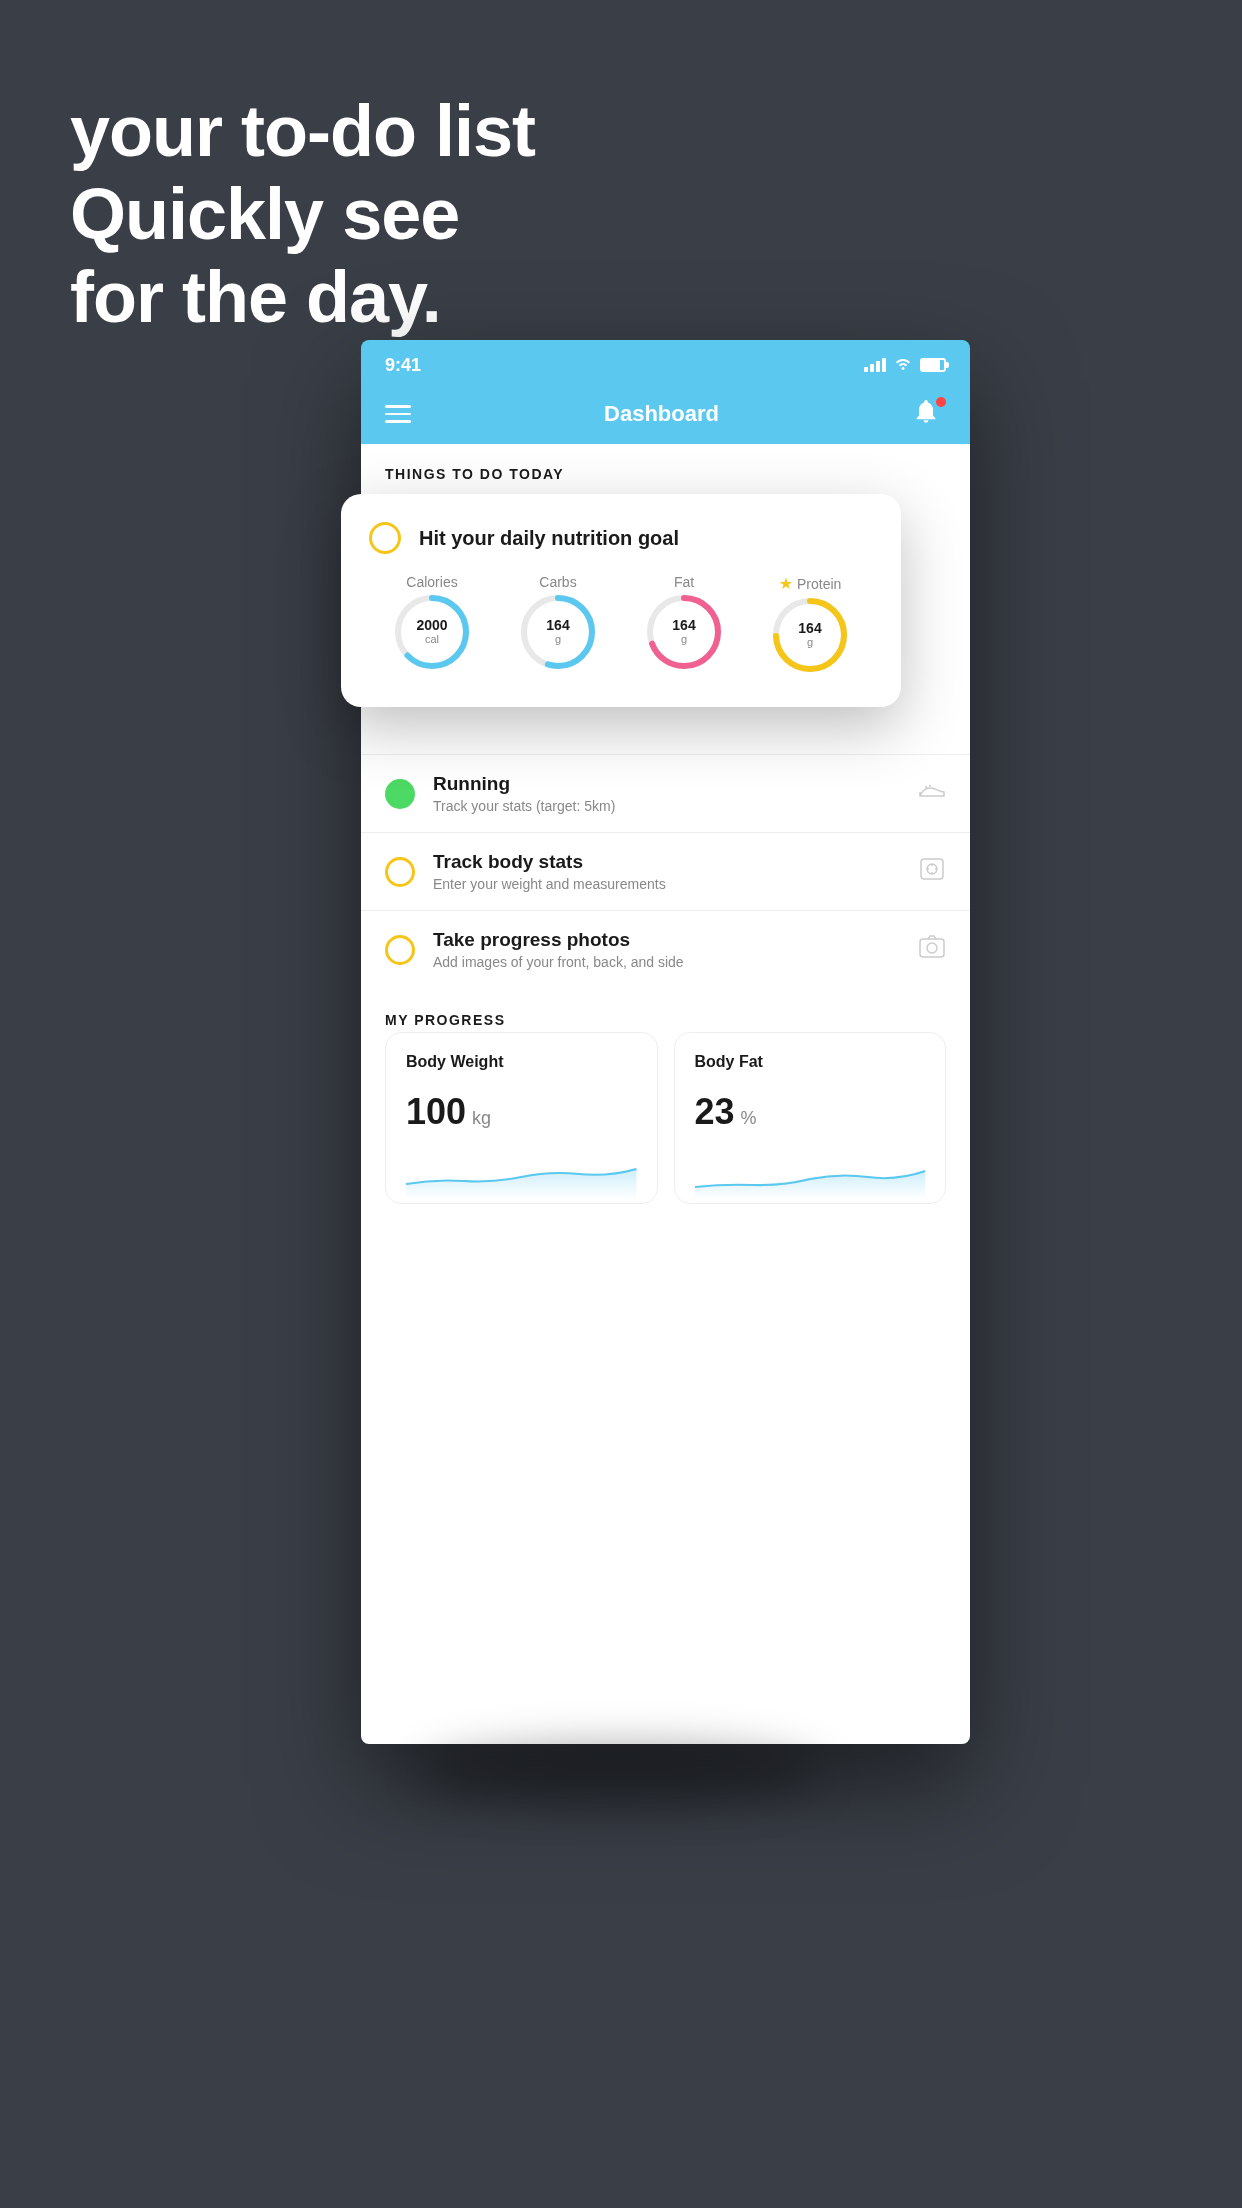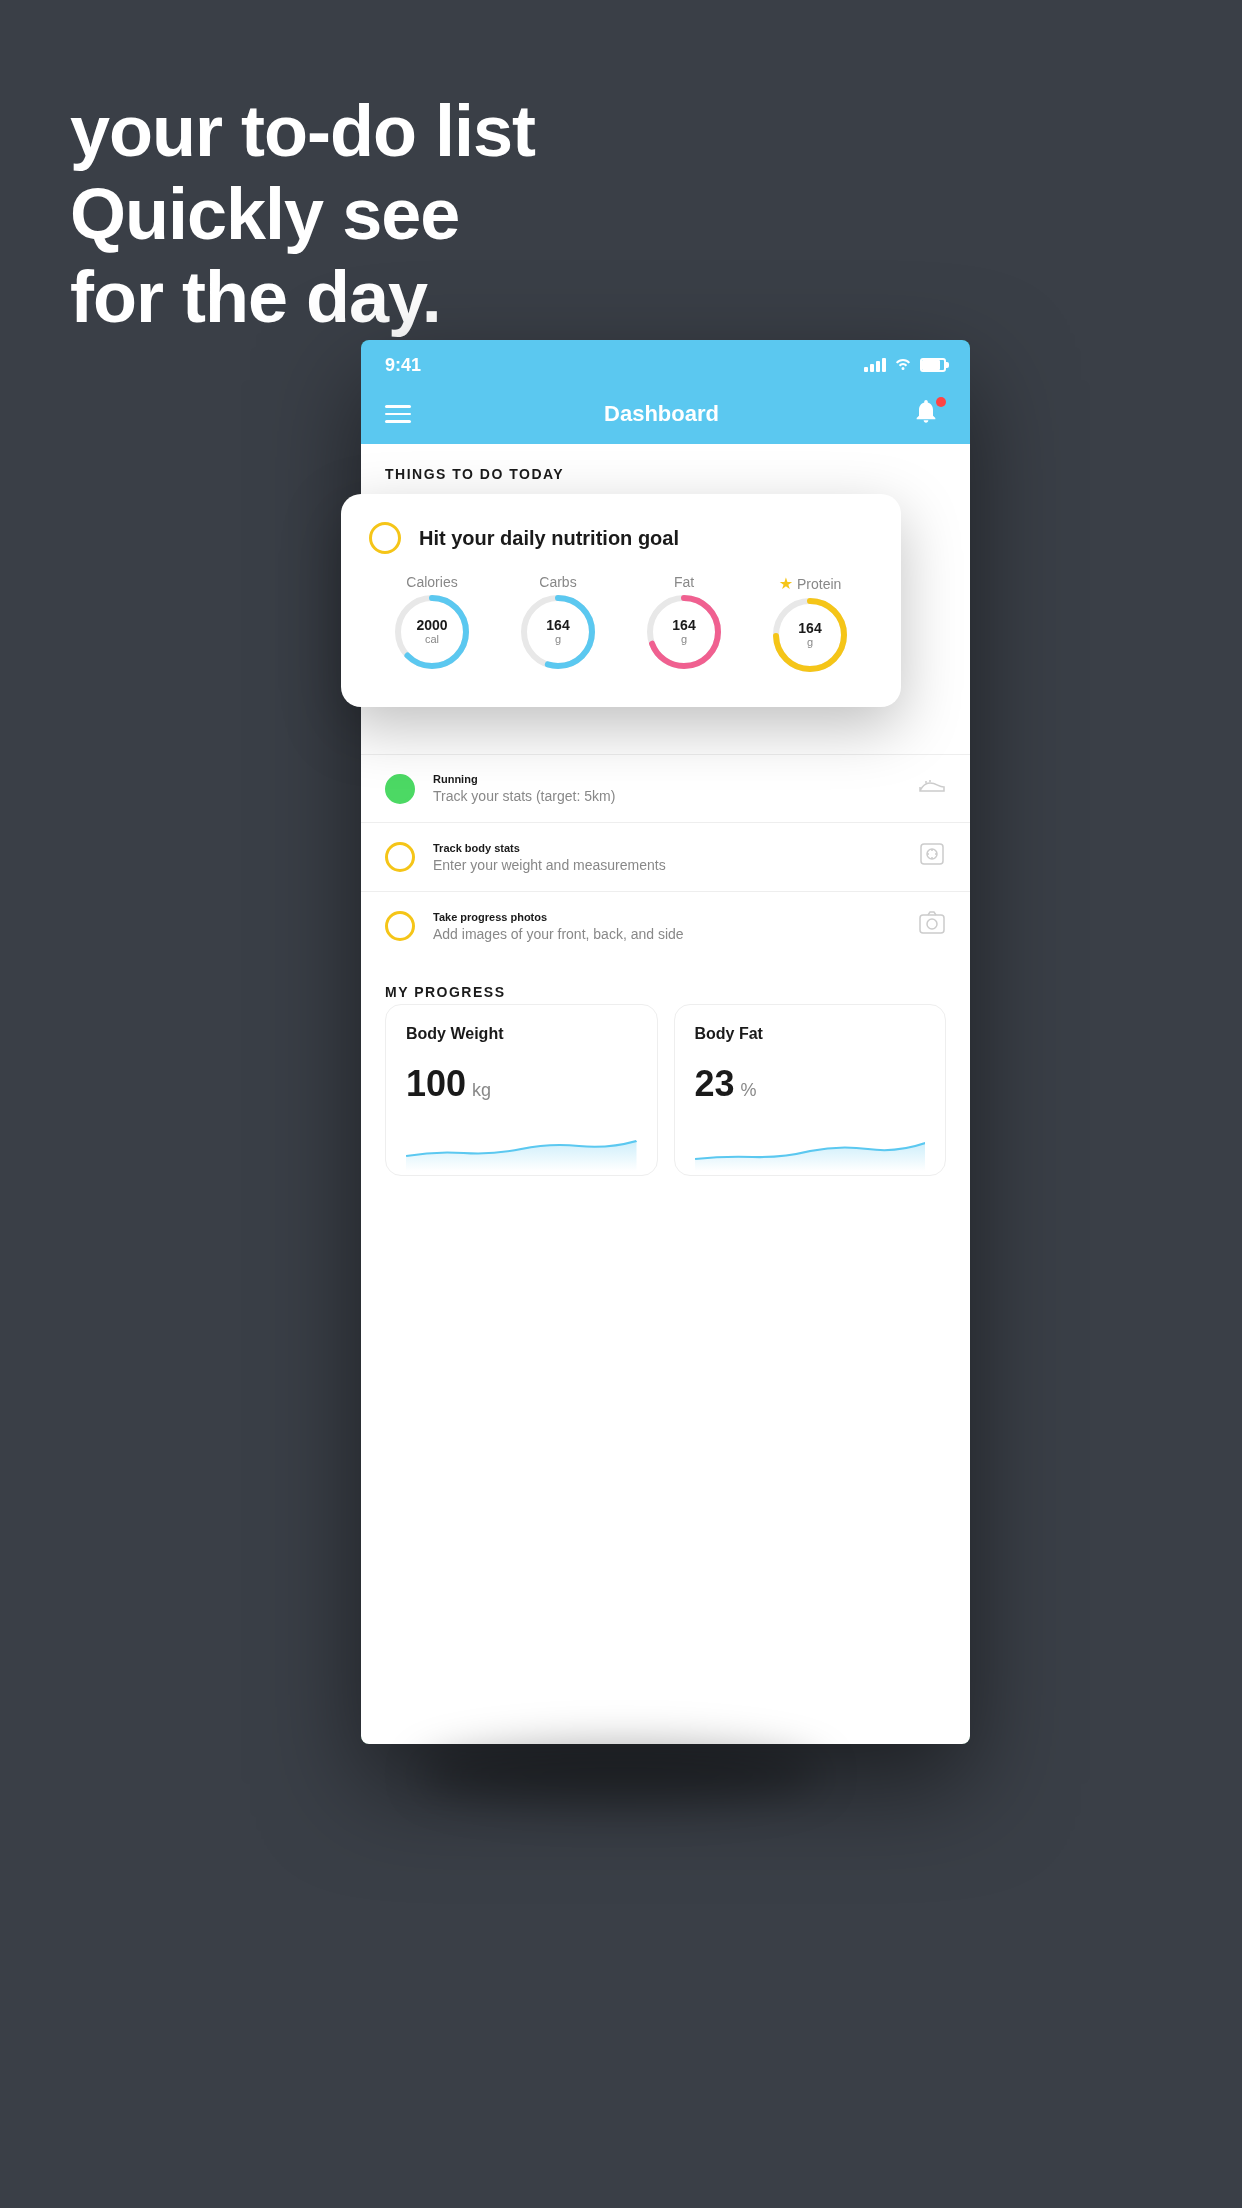--- a/index.html
+++ b/index.html
@@ -309,21 +309,21 @@
     }
 
     .todo-circle.green { border-color: #4cd964; background: #4cd964; }
     .todo-circle.yellow { border-color: #f5c518; }
 
     .todo-text {
       flex: 1;
     }
 
     .todo-title {
-      font-size: 11px;
+      font-size: 19px;
       font-weight: 600;
       color: #1a1a1a;
       margin-bottom: 3px;
     }
 
     .todo-subtitle {
       font-size: 14px;
       color: #888;
     }
 

